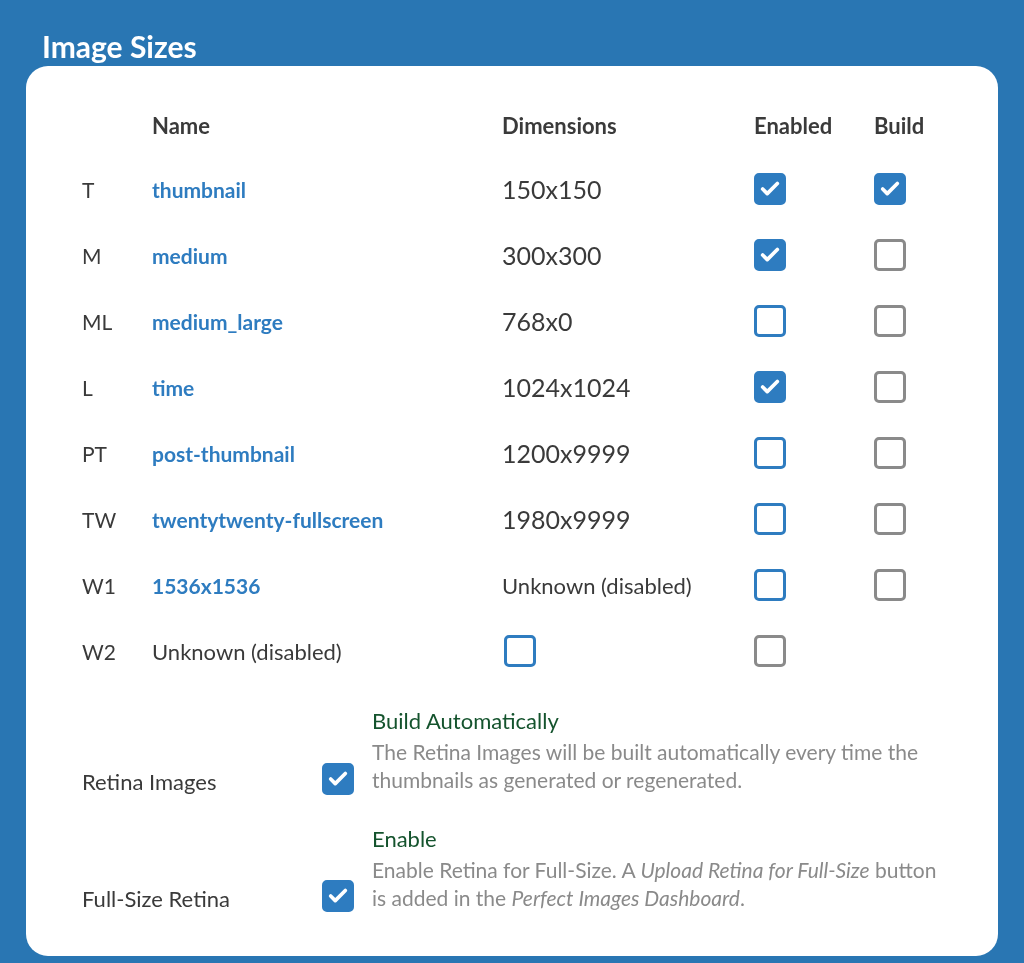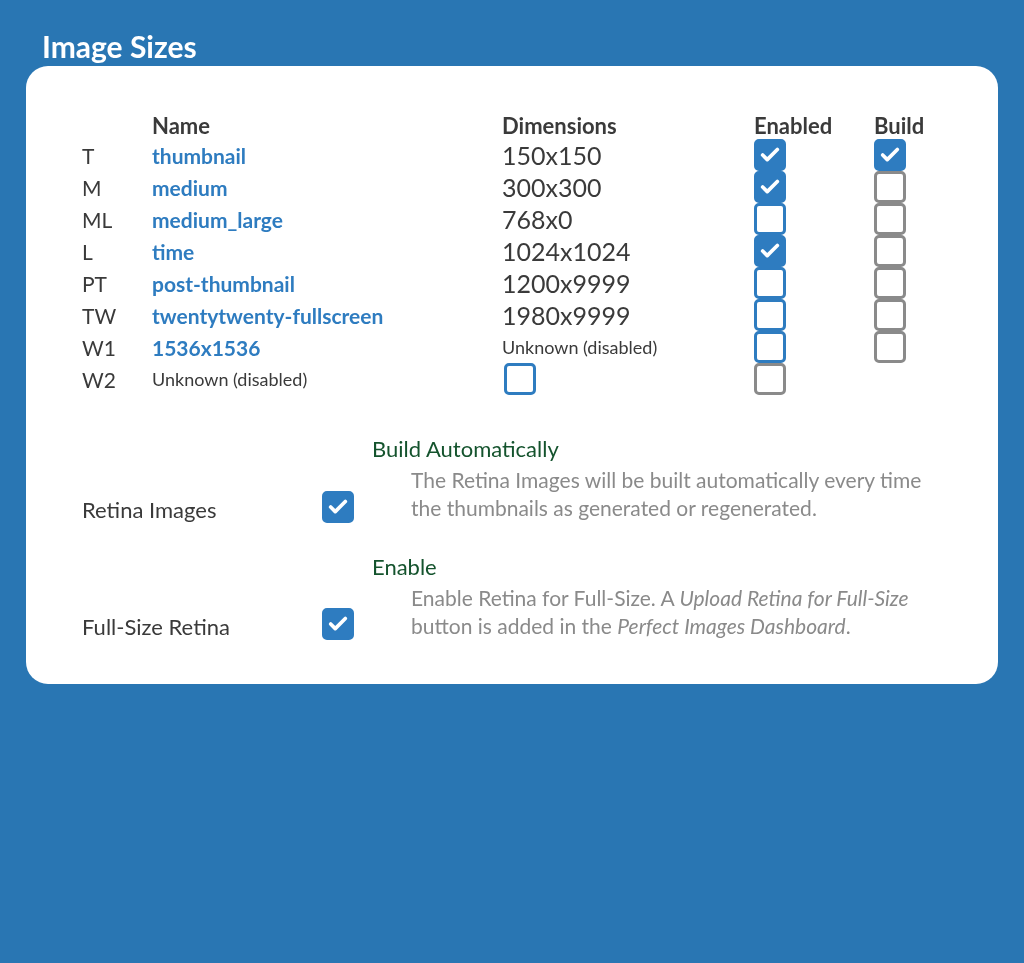--- a/index.html
+++ b/index.html
@@ -19,20 +19,21 @@
   .panel {
     background: #ffffff;
     margin: 0 26px;
     border-radius: 22px;
     padding: 46px 56px 44px 56px;
   }
   .grid {
     display: grid;
     grid-template-columns: 70px 350px 250px 120px 120px;
     align-items: center;
+    row-gap: 34px;
   }
   .head {
     color: #3a3a3a;
     font-size: 22px;
     font-weight: 700;
   }
   .code {
     color: #3a3a3a;
     font-size: 21px;
     font-weight: 400;
@@ -44,21 +45,21 @@
     text-decoration: none;
     cursor: pointer;
   }
   .dim {
     color: #3a3a3a;
     font-size: 25px;
     font-weight: 400;
   }
   .dim-disabled {
     color: #3a3a3a;
-    font-size: 18px;
+    font-size: 22px;
     font-weight: 400;
   }
   .cb {
     width: 32px;
     height: 32px;
     border-radius: 5px;
     display: flex;
     align-items: center;
     justify-content: center;
     cursor: pointer;
@@ -104,21 +105,20 @@
     color: #14532d;
     font-size: 22px;
     font-weight: 400;
     margin-bottom: 4px;
   }
   .opt-desc {
     color: #8a8a8a;
     font-size: 21px;
     font-weight: 400;
     line-height: 1.35;
-    margin-left: 39px;
   }
   .opt-desc em { font-style: italic; }
 </style>
 </head>
 <body>
 
 <div class="page-title">Image Sizes</div>
 
 <div class="panel">
 

